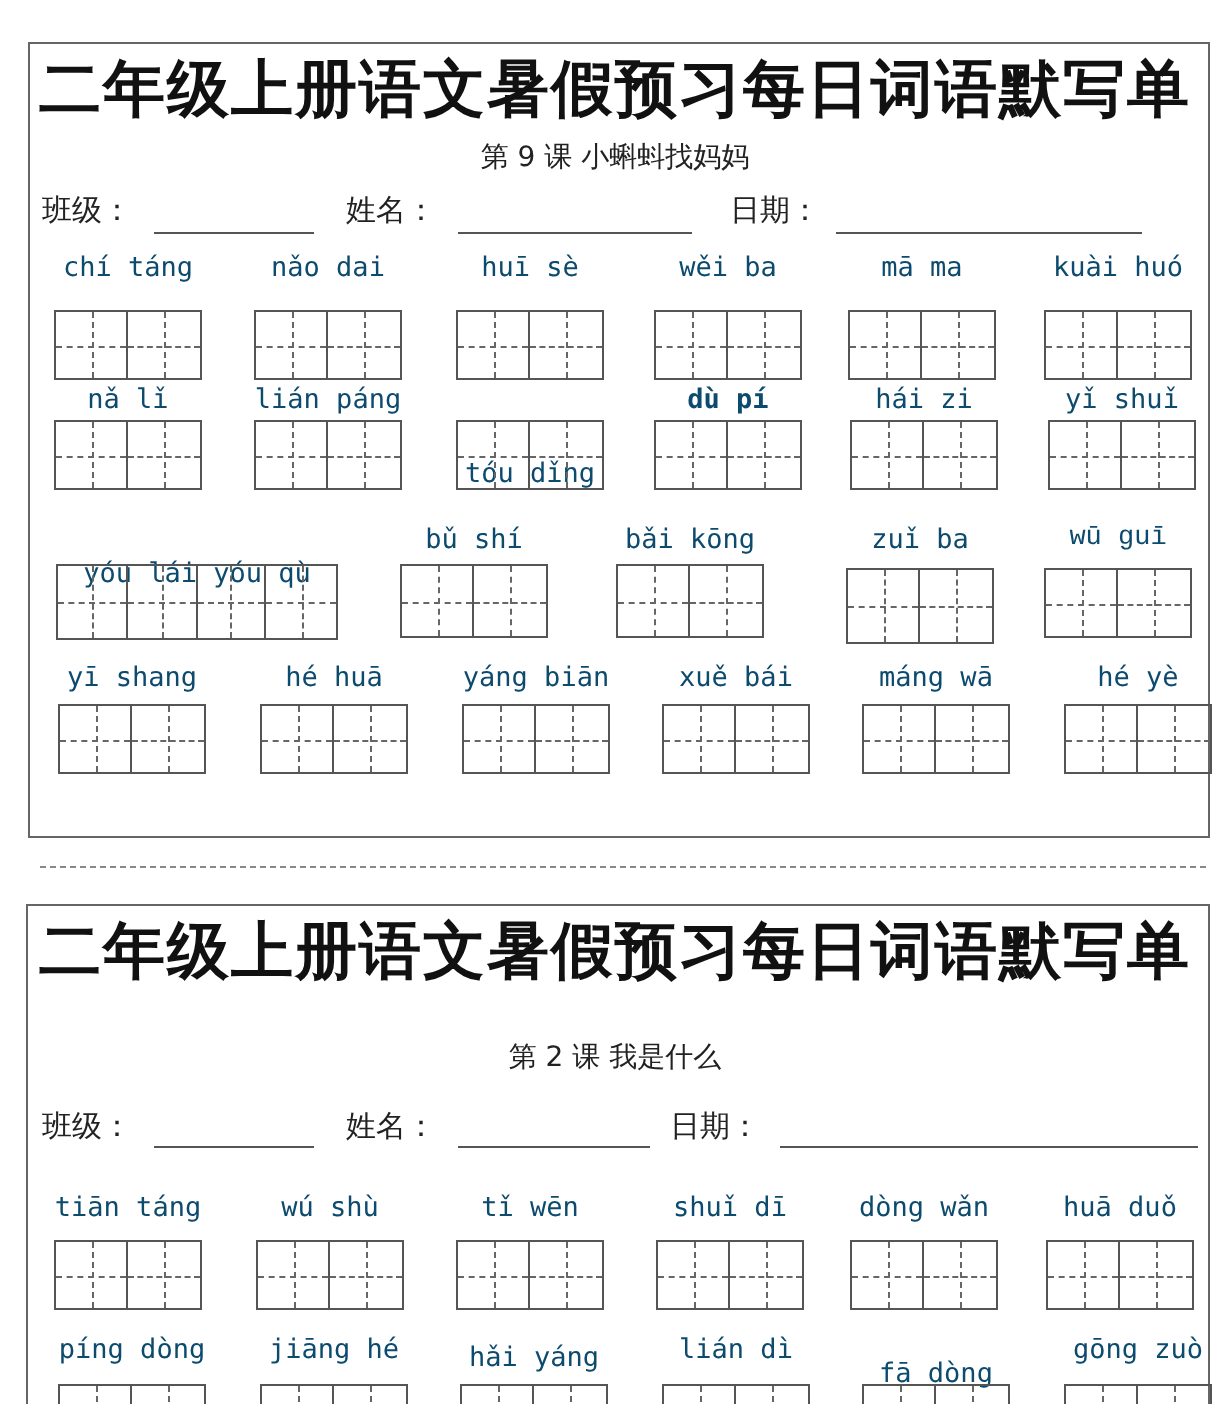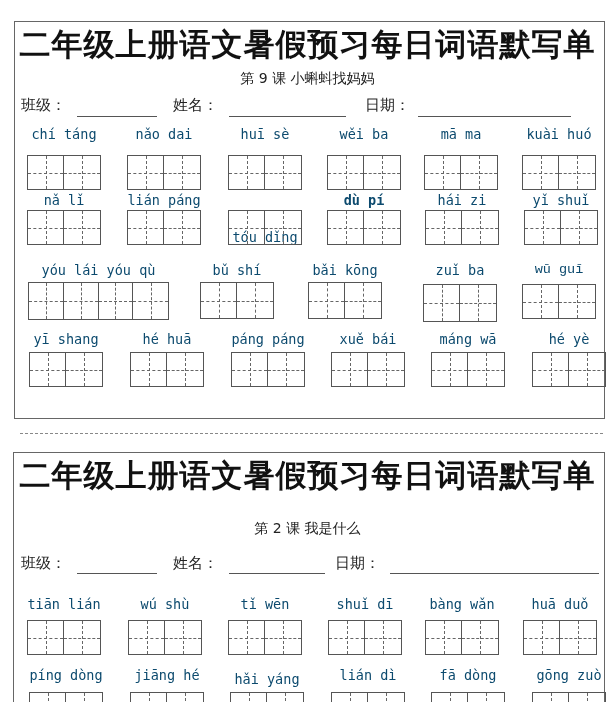--- a/index.html
+++ b/index.html
@@ -116,21 +116,21 @@
 </div>
 <div class="item" style="left:524px; top:192px; width:74px;">
   <div class="pinyin" style="top:0;">yǐ shuǐ</div>
   <div class="boxes" style="top:18px; width:74px; height:35px;">
       <div class="cell"></div>
       <div class="cell"></div>
     </div>
 </div>
 
 <div class="item" style="left:28px; top:262px; width:141px;">
-  <div class="pinyin" style="top:0;">yóu lái yóu qù</div>
+  <div class="pinyin" style="top:17px;">yóu lái yóu qù</div>
   <div class="boxes" style="top:20px; width:141px; height:38px;">
       <div class="cell" style="width:35px;"></div>
       <div class="cell" style="width:35px;"></div>
       <div class="cell" style="width:35px;"></div>
       <div class="cell" style="width:35px;"></div>
     </div>
 </div>
 <div class="item" style="left:200px; top:262px; width:74px;">
   <div class="pinyin" style="top:0;">bǔ shí</div>
   <div class="boxes" style="top:20px; width:74px; height:37px;">
@@ -168,21 +168,21 @@
     </div>
 </div>
 <div class="item" style="left:130px; top:331px; width:74px;">
   <div class="pinyin" style="top:0;">hé huā</div>
   <div class="boxes" style="top:21px; width:74px; height:35px;">
       <div class="cell"></div>
       <div class="cell"></div>
     </div>
 </div>
 <div class="item" style="left:231px; top:331px; width:74px;">
-  <div class="pinyin" style="top:0;">páng páng</div>
+  <div class="pinyin" style="top:0;">yáng biān</div>
   <div class="boxes" style="top:21px; width:74px; height:35px;">
       <div class="cell"></div>
       <div class="cell"></div>
     </div>
 </div>
 <div class="item" style="left:331px; top:331px; width:74px;">
   <div class="pinyin" style="top:0;">xuě bái</div>
   <div class="boxes" style="top:21px; width:74px; height:35px;">
       <div class="cell"></div>
       <div class="cell"></div>
@@ -210,21 +210,21 @@
 <div class="lesson" style="top:520px;">第 2 课    我是什么</div>
 
 <div class="info" style="left:21px; top:554px;">班级：</div>
 <div class="blank" style="left:77px; width:80px; top:573px;"></div>
 <div class="info" style="left:173px; top:554px;">姓名：</div>
 <div class="blank" style="left:229px; width:96px; top:573px;"></div>
 <div class="info" style="left:335px; top:554px;">日期：</div>
 <div class="blank" style="left:390px; width:209px; top:573px;"></div>
 
 <div class="item" style="left:27px; top:596px; width:74px;">
-  <div class="pinyin" style="top:0;">tiān lián</div>
+  <div class="pinyin" style="top:0;">tiān táng</div>
   <div class="boxes" style="top:24px; width:74px; height:35px;">
       <div class="cell"></div>
       <div class="cell"></div>
     </div>
 </div>
 <div class="item" style="left:128px; top:596px; width:74px;">
   <div class="pinyin" style="top:0;">wú shù</div>
   <div class="boxes" style="top:24px; width:74px; height:35px;">
       <div class="cell"></div>
       <div class="cell"></div>
@@ -238,21 +238,21 @@
     </div>
 </div>
 <div class="item" style="left:328px; top:596px; width:74px;">
   <div class="pinyin" style="top:0;">shuǐ dī</div>
   <div class="boxes" style="top:24px; width:74px; height:35px;">
       <div class="cell"></div>
       <div class="cell"></div>
     </div>
 </div>
 <div class="item" style="left:425px; top:596px; width:74px;">
-  <div class="pinyin" style="top:0;">bàng wǎn</div>
+  <div class="pinyin" style="top:0;">dòng wǎn</div>
   <div class="boxes" style="top:24px; width:74px; height:35px;">
       <div class="cell"></div>
       <div class="cell"></div>
     </div>
 </div>
 <div class="item" style="left:523px; top:596px; width:74px;">
   <div class="pinyin" style="top:0;">huā duǒ</div>
   <div class="boxes" style="top:24px; width:74px; height:35px;">
       <div class="cell"></div>
       <div class="cell"></div>
@@ -281,21 +281,21 @@
     </div>
 </div>
 <div class="item" style="left:331px; top:667px; width:74px;">
   <div class="pinyin" style="top:0;">lián dì</div>
   <div class="boxes" style="top:25px; width:74px; height:35px;">
       <div class="cell"></div>
       <div class="cell"></div>
     </div>
 </div>
 <div class="item" style="left:431px; top:667px; width:74px;">
-  <div class="pinyin" style="top:0;">fā dòng</div>
+  <div class="pinyin" style="top:12px;">fā dòng</div>
   <div class="boxes" style="top:25px; width:74px; height:35px;">
       <div class="cell"></div>
       <div class="cell"></div>
     </div>
 </div>
 <div class="item" style="left:532px; top:667px; width:74px;">
   <div class="pinyin" style="top:0;">gōng zuò</div>
   <div class="boxes" style="top:25px; width:74px; height:35px;">
       <div class="cell"></div>
       <div class="cell"></div>

